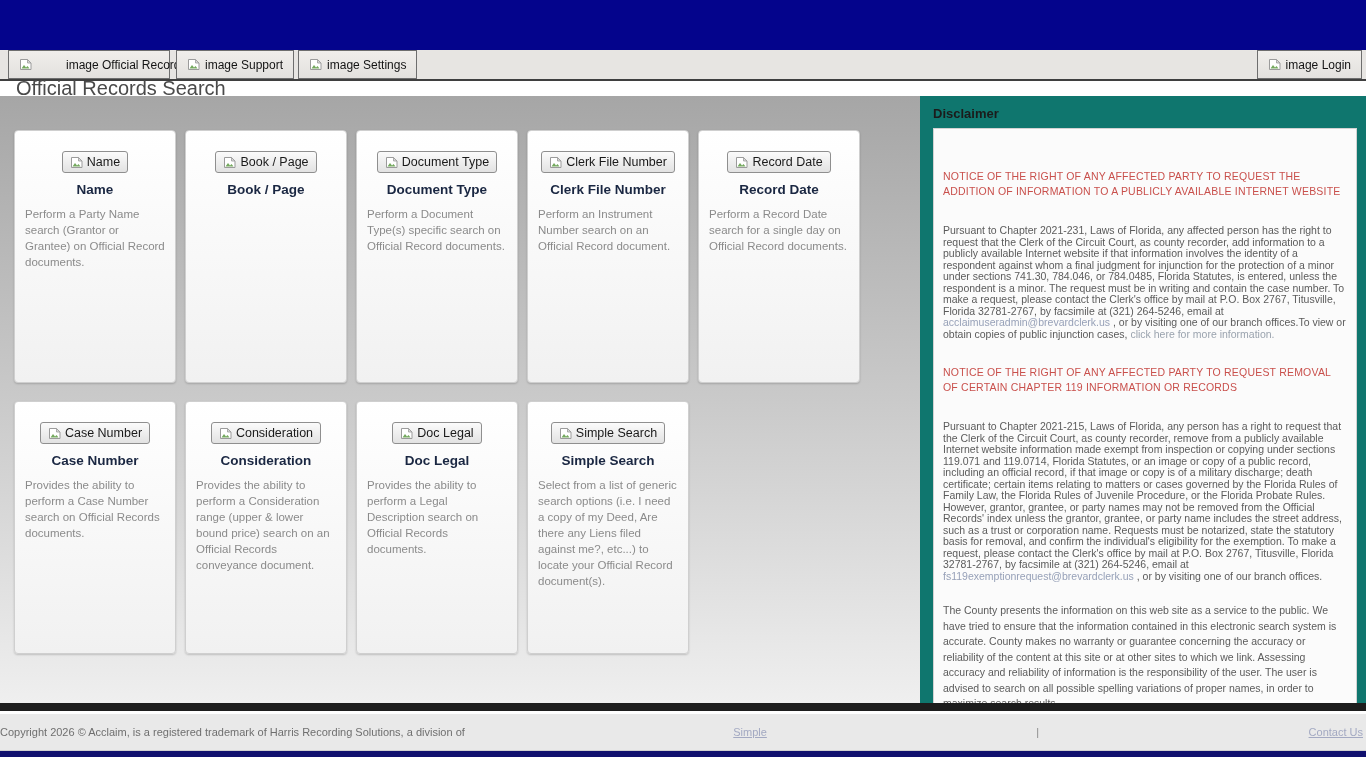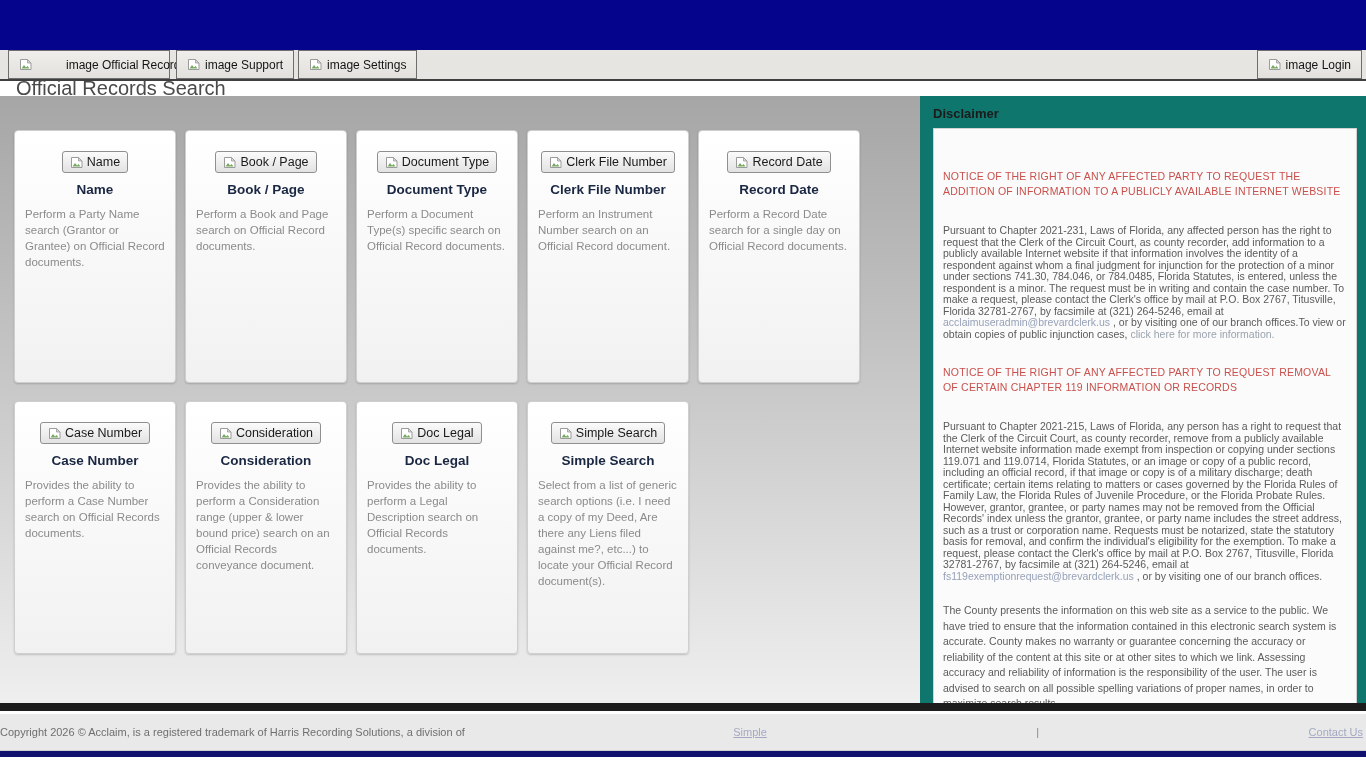--- a/index.html
+++ b/index.html
@@ -127,21 +127,20 @@
       <div class="card">
         <button class="card-btn">
           <span class="bimg"><svg width="14" height="13" viewBox="0 0 14 13">
                 <path d="M1.5 1.5 h7 l3.5 3.5 v6.5 h-10.5 z" fill="#ffffff" stroke="#9b9b9b"></path>
                 <path d="M8.5 1.5 l3.5 3.5 h-3.5 z" fill="#d8d8d8" stroke="#9b9b9b" stroke-width="0.8"></path>
                 <path d="M2.5 10.5 l2.5 -3.5 2 2.5 1.5 -1.5 2 2.5 z" fill="#74a95e"></path>
               </svg></span>
           <span>Book / Page</span>
         </button>
         <div class="card-title">Book / Page</div>
-        <div class="card-desc">Perform a Book and Page search on Official Record documents.</div>
       </div>
       <div class="card">
         <button class="card-btn">
           <span class="bimg"><svg width="14" height="13" viewBox="0 0 14 13">
                 <path d="M1.5 1.5 h7 l3.5 3.5 v6.5 h-10.5 z" fill="#ffffff" stroke="#9b9b9b"></path>
                 <path d="M8.5 1.5 l3.5 3.5 h-3.5 z" fill="#d8d8d8" stroke="#9b9b9b" stroke-width="0.8"></path>
                 <path d="M2.5 10.5 l2.5 -3.5 2 2.5 1.5 -1.5 2 2.5 z" fill="#74a95e"></path>
               </svg></span>
           <span>Document Type</span>
         </button>

